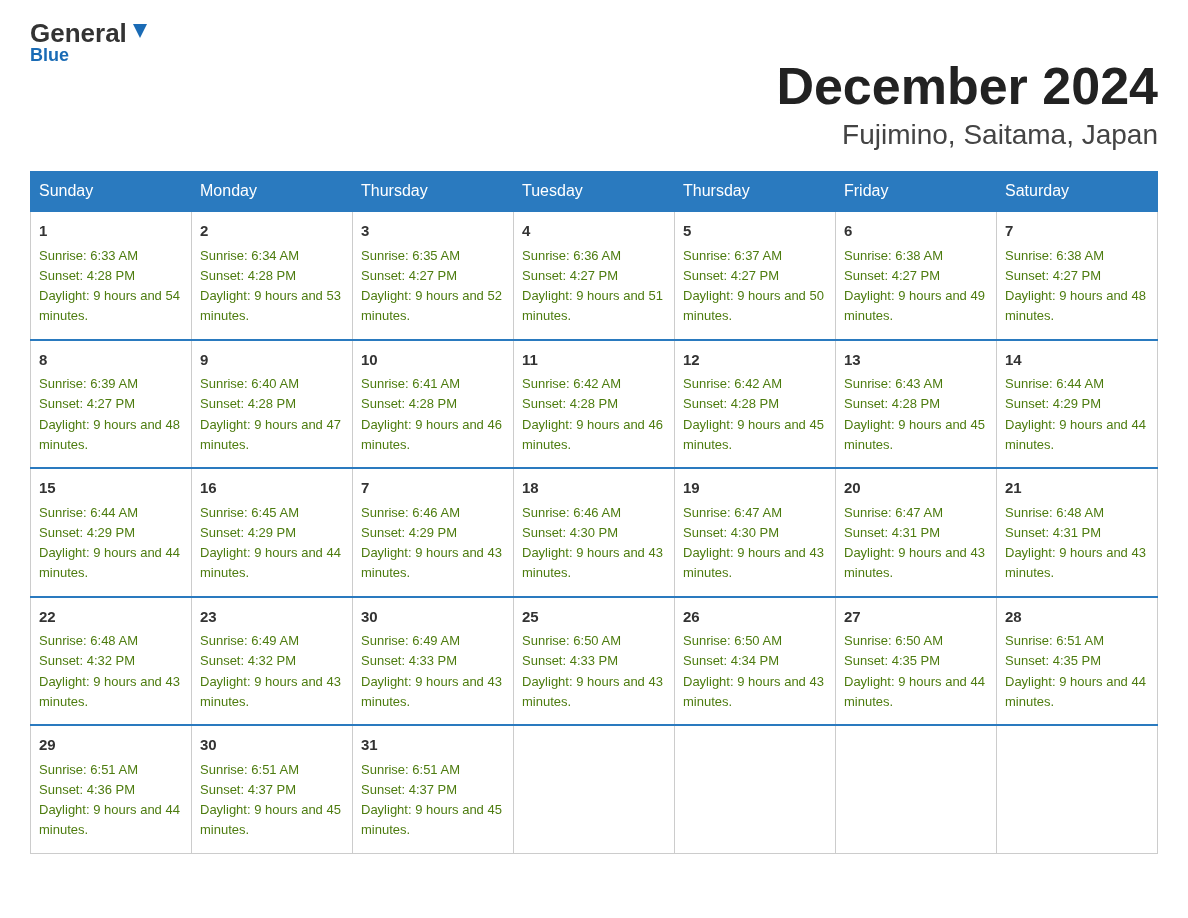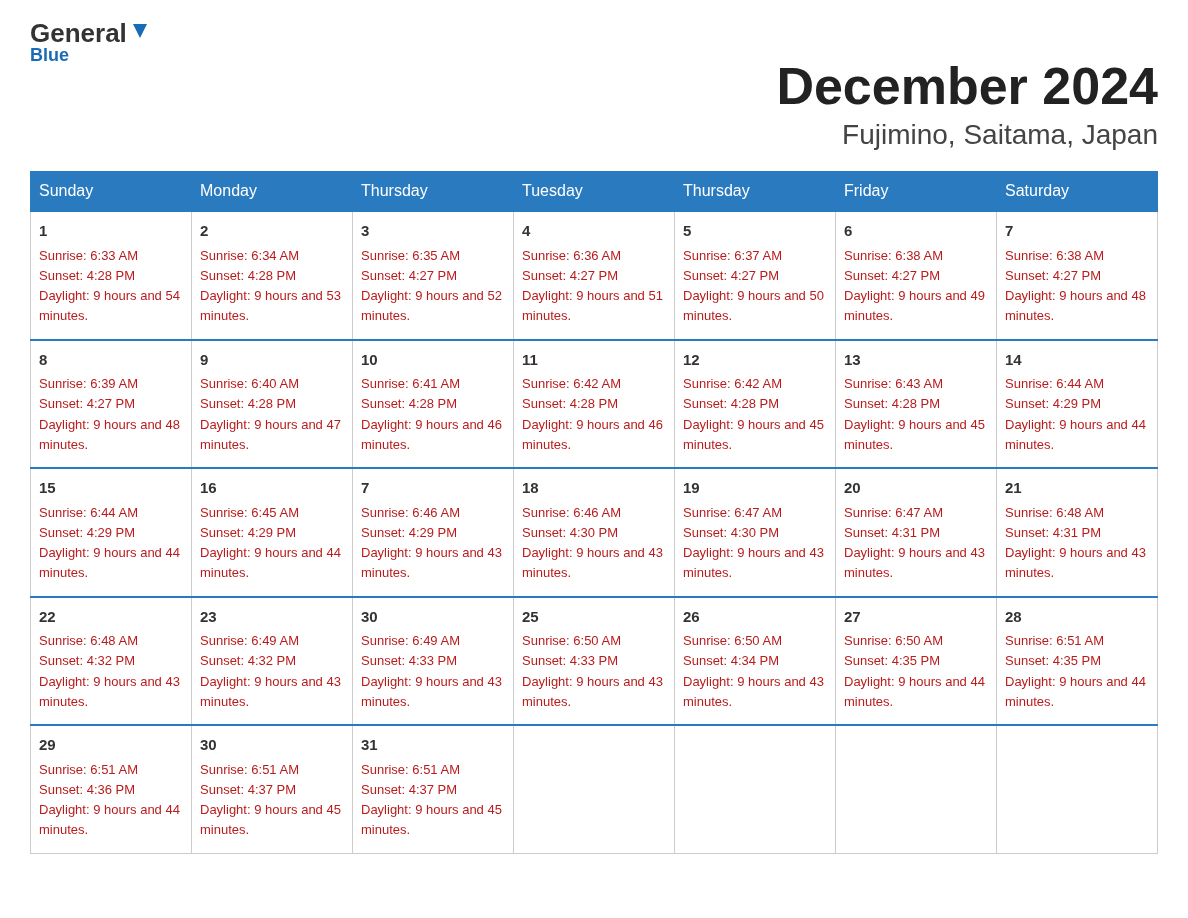--- a/index.html
+++ b/index.html
@@ -56,21 +56,21 @@
       width: calc(100% / 7);
     }
     tbody tr td .day-num {
       font-size: 15px;
       font-weight: bold;
       display: block;
       margin-bottom: 3px;
     }
     tbody tr td .day-info {
       font-size: 13px;
-      color: #b91c1c;
+      color: #4d7c0f;
     }
     
     .logo-container {
       display: flex;
       align-items: center;
     }
     .logo-img {
       display: flex;
       flex-direction: column;
       line-height: 1;

